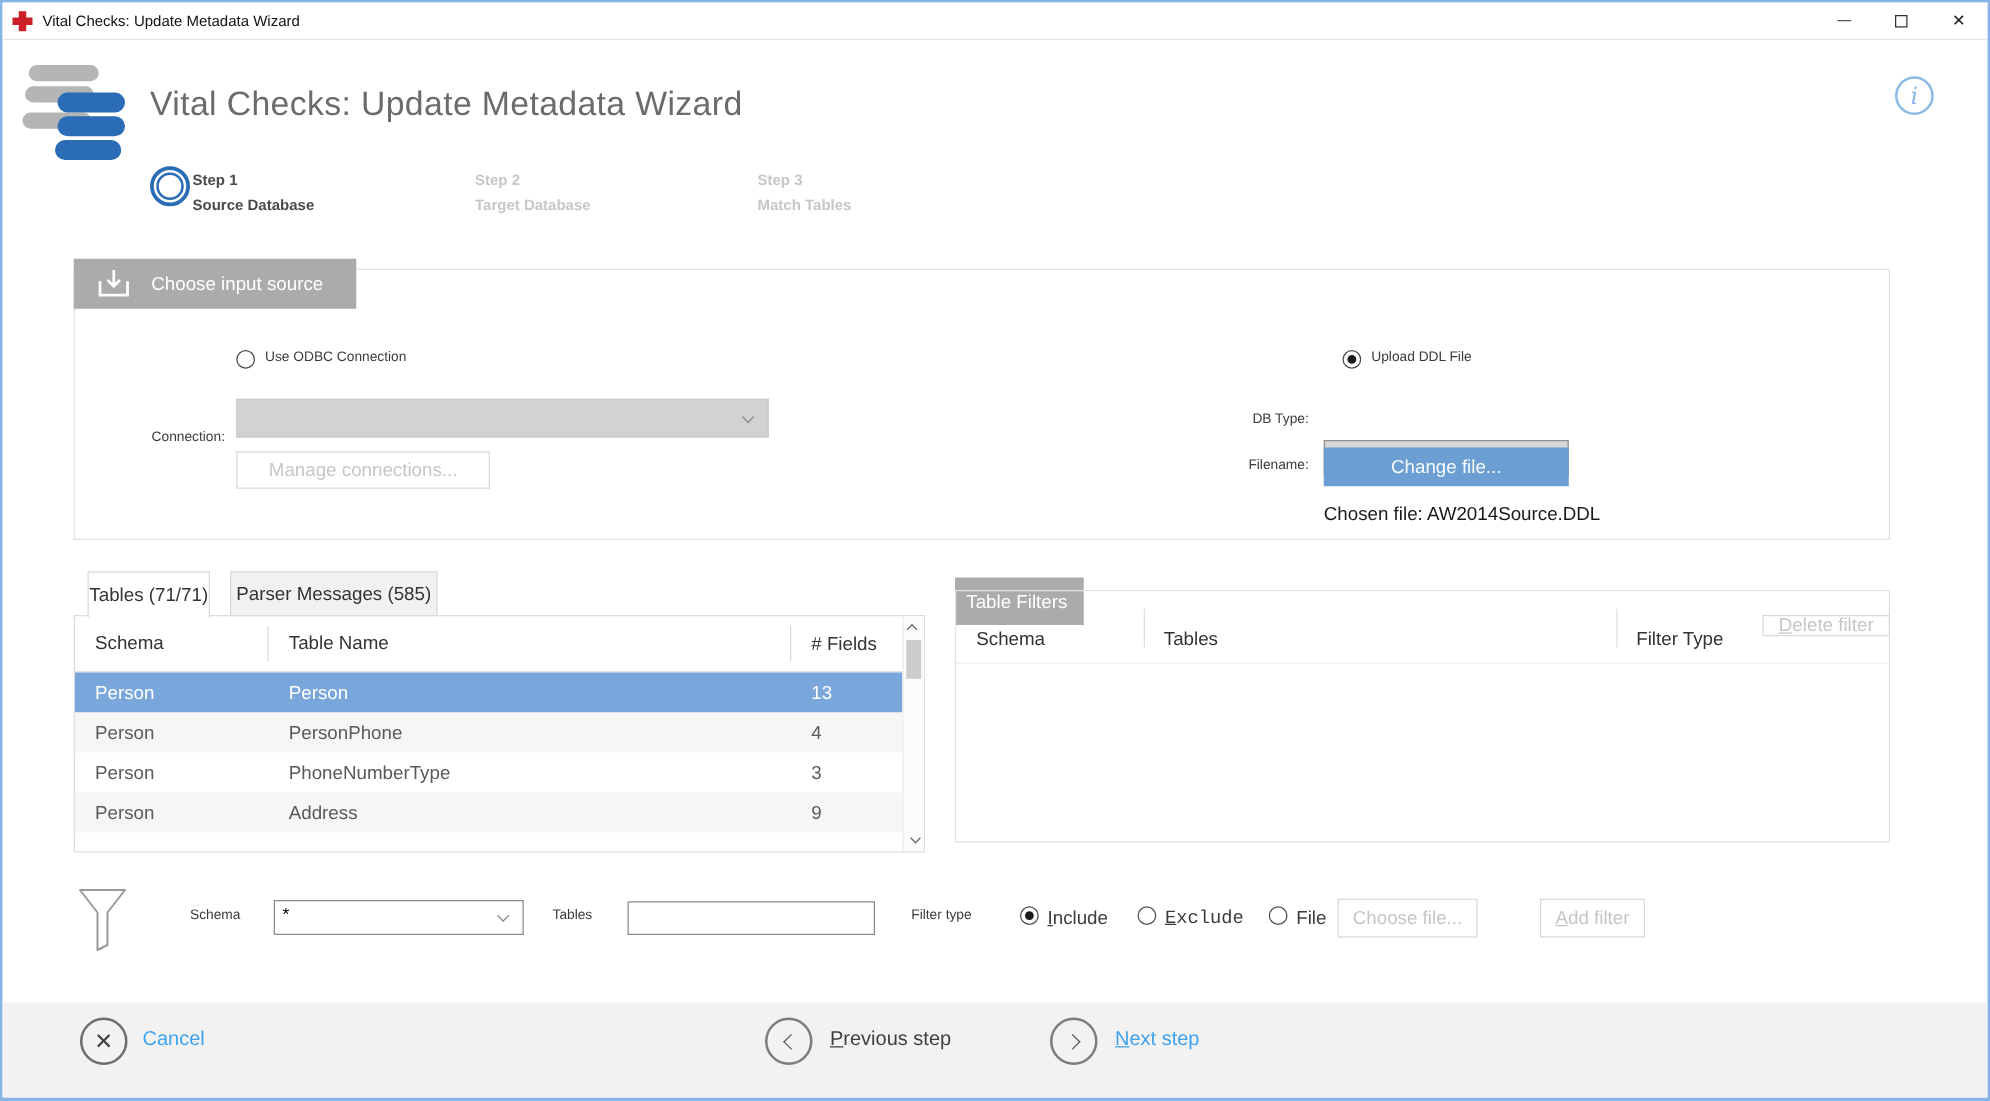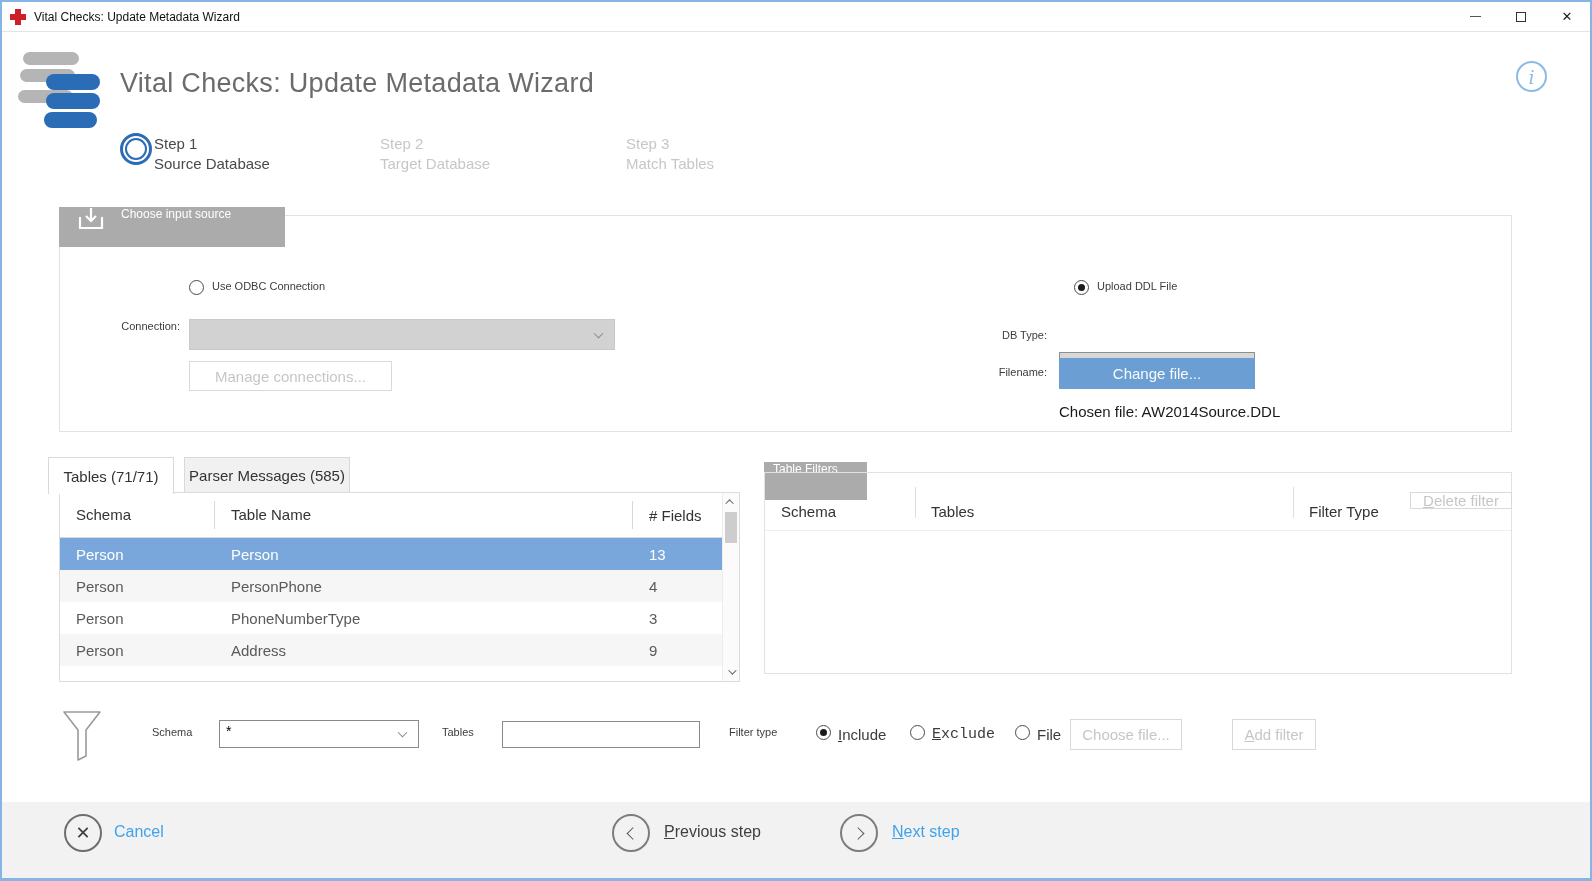--- a/index.html
+++ b/index.html
@@ -25,46 +25,46 @@
   .pill.gray{background:var(--logo_gray,#b5b5b5);}
   .pill.blue{background:var(--accent,#2a6cb5);}
   .page-title{left:118px;top:66px;font-size:27px;color:#6b6b6b;letter-spacing:.3px;}
   .info-icon{left:1514px;top:59px;width:31px;height:31px;border:2px solid var(--info_blue,#8cbae6);border-radius:50%;
     display:flex;align-items:center;justify-content:center;color:var(--info_blue,#7fb0e2);
     font-family:"DejaVu Serif",serif;font-style:italic;font-size:19px;}
 
   
   .step1-circle{left:118px;top:131px;width:32px;height:32px;border:3px solid var(--accent,#2a6cb5);border-radius:50%;display:flex;align-items:center;justify-content:center;}
   .step1-circle::after{content:"";width:18px;height:18px;border:2px solid var(--accent,#2a6cb5);border-radius:50%;}
-  .step{font-size:15px;font-weight:normal;line-height:20px;}
+  .step{font-size:12px;font-weight:bold;line-height:20px;}
   .step.active{color:#4a4a4a;}
   .step.inactive{color:#c7c7c7;}
   .step-s1{left:152px;top:132px;}
   .step-s2{left:378px;top:132px;}
-  .step-s3{left:624px;top:132px;}
+  .step-s3{left:604px;top:132px;}
 
   
   .panel{border:1px solid #e2e2e2;background:#fff;}
   .input-panel{left:57px;top:213px;width:1453px;height:217px;}
-  .section-tab{background:var(--header_gray,#ababab);color:#fff;font-size:12px;display:flex;align-items:flex-start;}
+  .section-tab{background:var(--header_gray,#ababab);color:#fff;font-size:15px;display:flex;align-items:center;}
   .input-tab{left:57px;top:205px;width:226px;height:40px;}
   .dl-icon{margin:0 16px 0 18px;}
   .label{font-size:11px;color:#3c3c3c;}
   .radio{width:15px;height:15px;border:1px solid #4a4a4a;border-radius:50%;background:#fff;display:inline-flex;align-items:center;justify-content:center;}
   .radio.checked::after{content:"";width:7px;height:7px;border-radius:50%;background:#1a1a1a;}
   .combo{border:1px solid #c9c9c9;background:#d2d2d2;position:relative;}
   .combo .chev,.chev{position:absolute;right:12px;top:50%;width:7px;height:7px;border-right:1px solid #8a8a8a;border-bottom:1px solid #8a8a8a;transform:translateY(-70%) rotate(45deg);}
   .btn{display:flex;align-items:center;justify-content:center;font-size:15px;background:#fff;border:1px solid #d9d9d9;color:#c6c6c6;}
   .btn-blue{background:var(--button_blue,#6b9fd3);color:#f7fafc;border:none;}
   .combo-enabled{background:#d7d7d7;border:1px solid #8f8f8f;font-size:15px;color:#000;display:flex;align-items:center;padding-left:8px;position:relative;}
   .combo-enabled .chev{border-color:#555;}
 
   
   .tab{font-size:15px;display:flex;align-items:center;justify-content:center;}
-  .tab-active{left:46px;top:455px;width:126px;height:37px;background:#fff;border:1px solid #d9d9d9;border-bottom:none;z-index:3;color:#333;}
+  .tab-active{left:68px;top:455px;width:98px;height:37px;background:#fff;border:1px solid #d9d9d9;border-bottom:none;z-index:3;color:#333;}
   .tab-inactive{left:182px;top:455px;width:166px;height:36px;background:#f1f1f1;border:1px solid #d9d9d9;color:#333;}
   .tables-panel{left:57px;top:490px;width:681px;height:190px;border:1px solid #dcdcdc;z-index:2;}
   .thead{display:flex;height:45px;align-items:center;font-size:15px;color:#333;border-bottom:1px solid #d9d9d9;}
   .thead .c0{width:155px;padding-left:16px;border-right:1px solid #d9d9d9;height:28px;line-height:28px;}
   .thead .c1{width:418px;padding-left:16px;border-right:1px solid #d9d9d9;height:28px;line-height:28px;}
   .thead .c2{flex:1;padding-left:16px;}
   .trow{display:flex;height:32px;align-items:center;font-size:15px;color:#5a5a5a;width:662px;}
   .trow:nth-child(even){background:#f6f6f6;}
   .trow.selected{background:var(--selected_row,#7aa7db);color:#fff;}
   .trow .c0{width:155px;padding-left:16px;}
@@ -155,21 +155,21 @@
   <div class="abs section-tab input-tab">
     <svg class="dl-icon" width="28" height="24" viewBox="0 0 28 24">
       <path d="M3 10 v11 h22 v-11" fill="none" stroke="#fff" stroke-width="2.2"></path>
       <path d="M14 1 v12 M9 9 l5 5 l5 -5" fill="none" stroke="#fff" stroke-width="2.2"></path>
     </svg>
     <span>Choose input source</span>
   </div>
 
   <span class="abs radio" style="left:187px;top:278px;"></span>
   <span class="abs label" style="left:210px;top:278px;">Use ODBC Connection</span>
-  <span class="abs label" style="left:84px;top:318px;width:94px;text-align:right;">Connection:</span>
+  <span class="abs label" style="left:84px;top:342px;width:94px;text-align:right;">Connection:</span>
   <div class="abs combo" style="left:187px;top:317px;width:426px;height:31px;">
     <span style="font-size:15px;color:#777;padding-left:8px;"></span>
     <span class="chev"></span>
   </div>
   <div class="abs btn" style="left:187px;top:359px;width:203px;height:30px;">
       <span>Manage connections...</span>
     </div>
 
   <span class="abs radio checked" style="left:1072px;top:278px;"></span>
   <span class="abs label" style="left:1095px;top:278px;">Upload DDL File</span>

